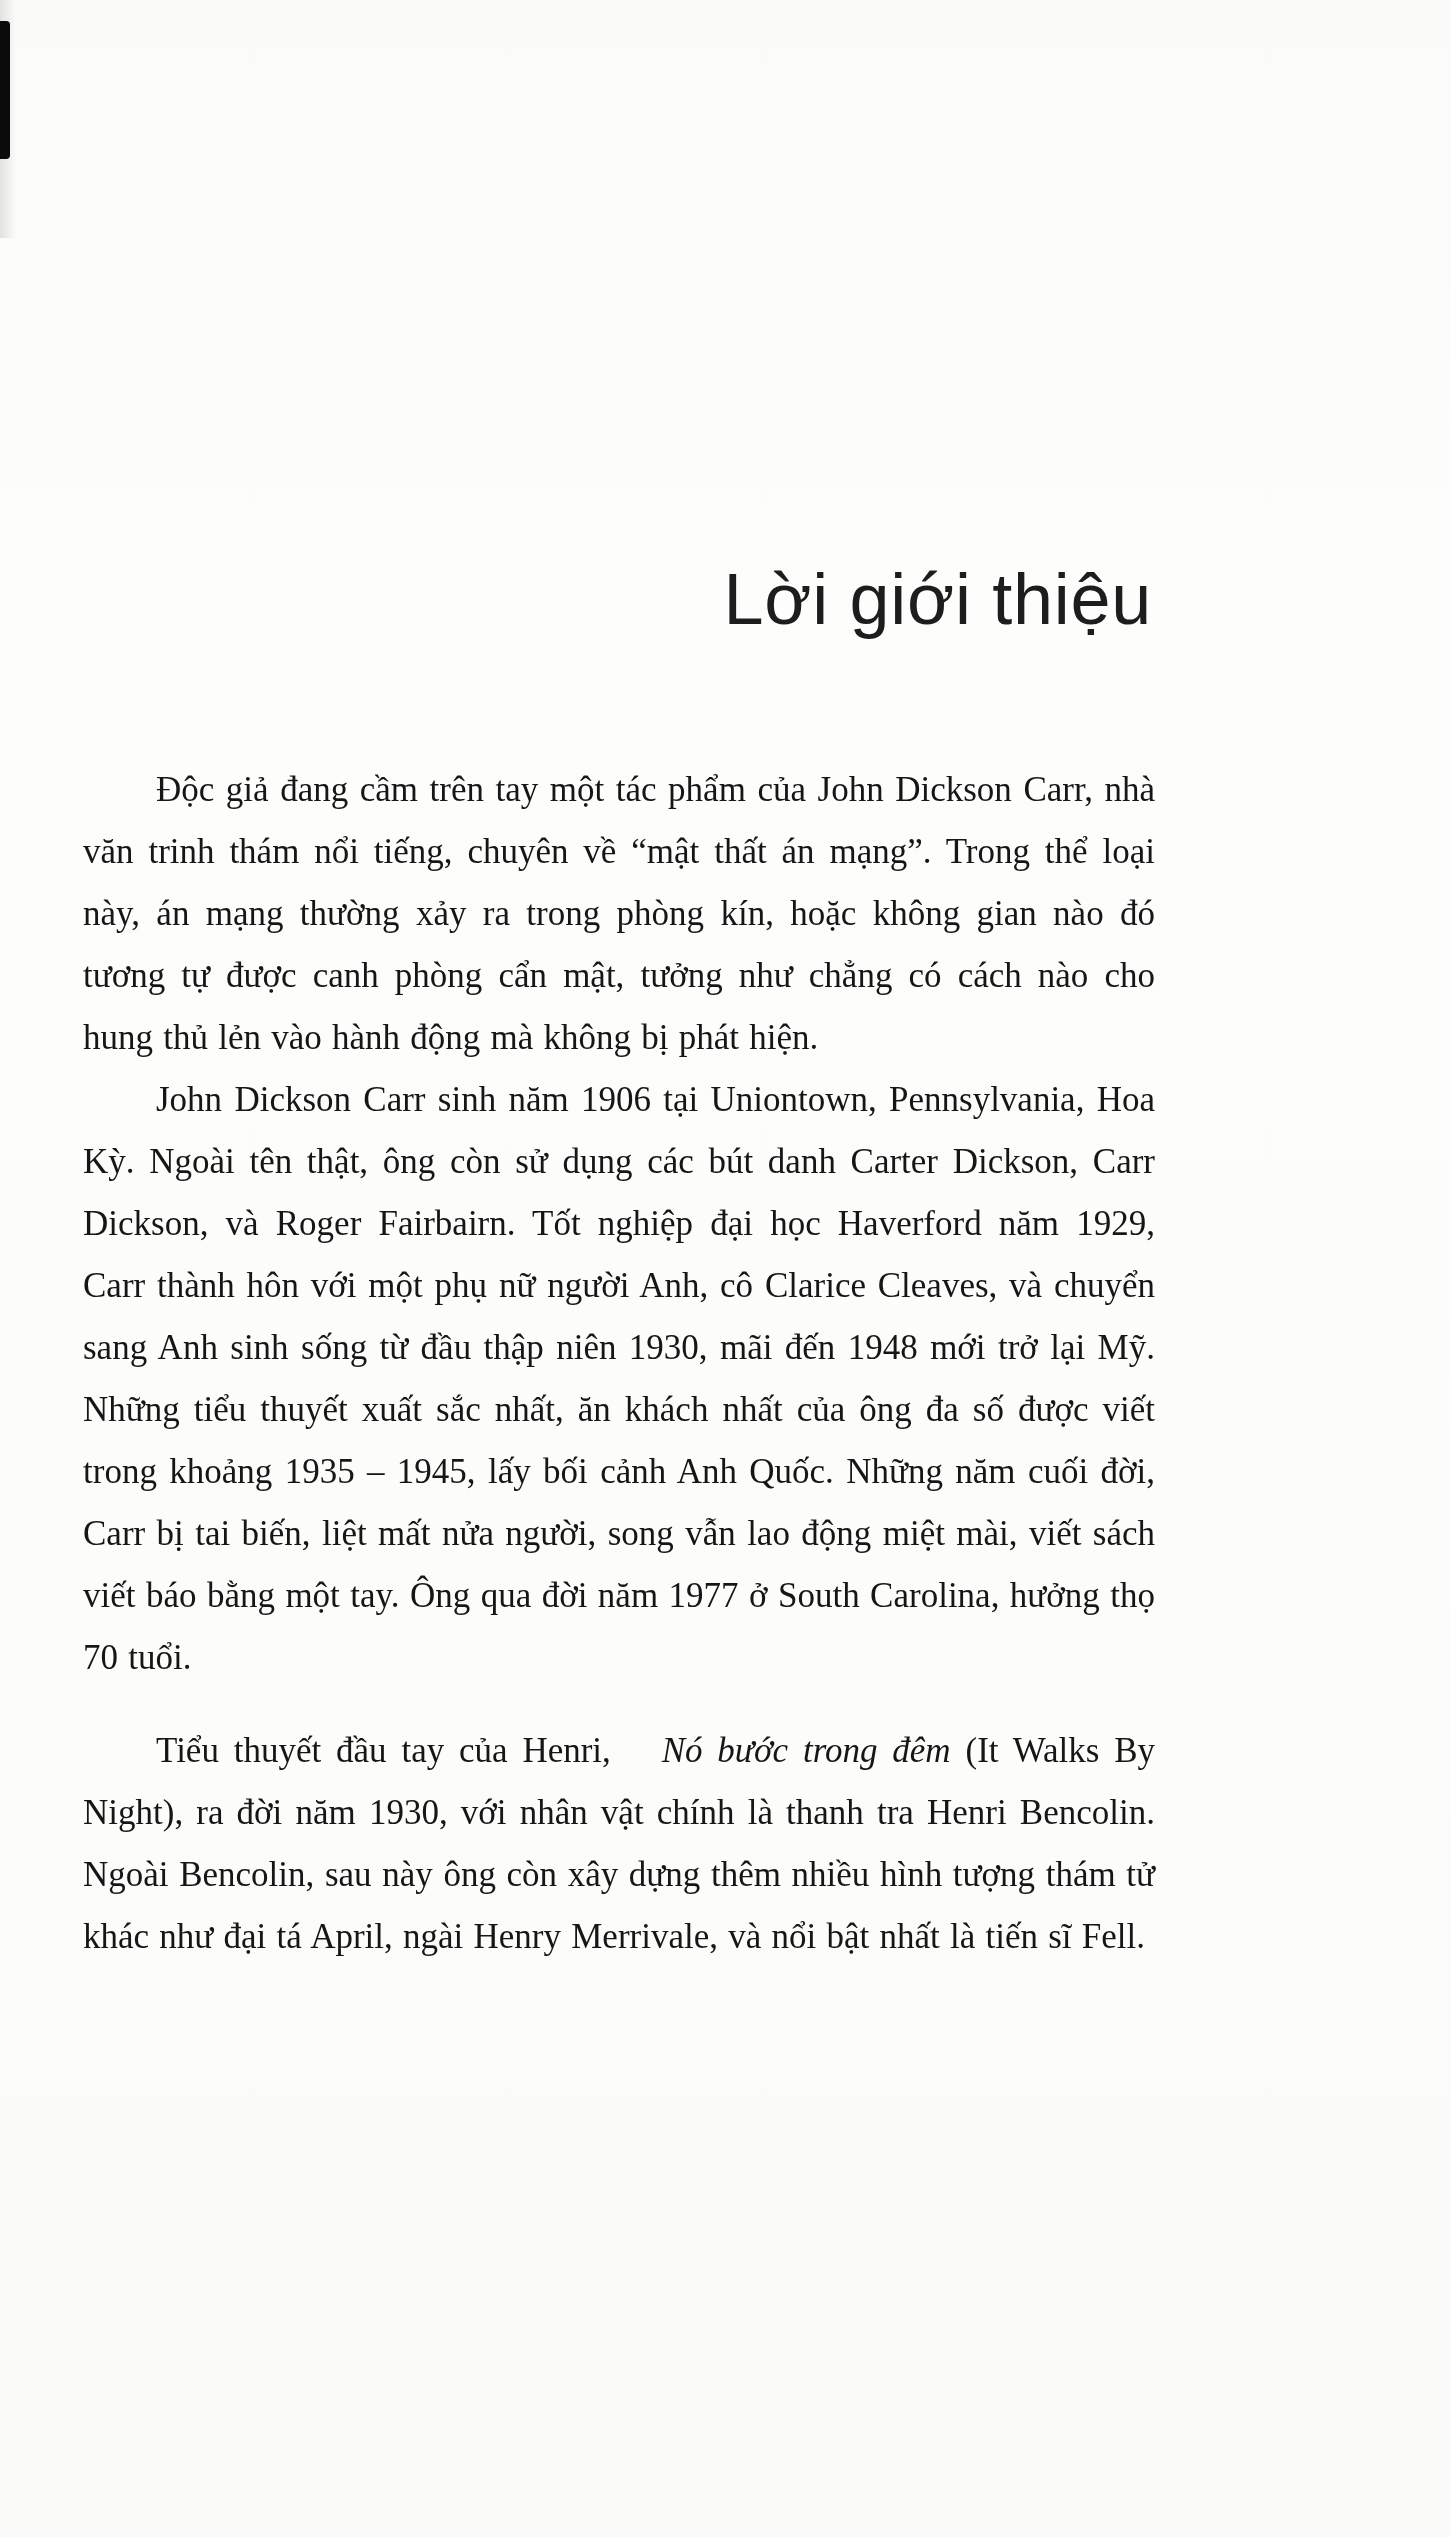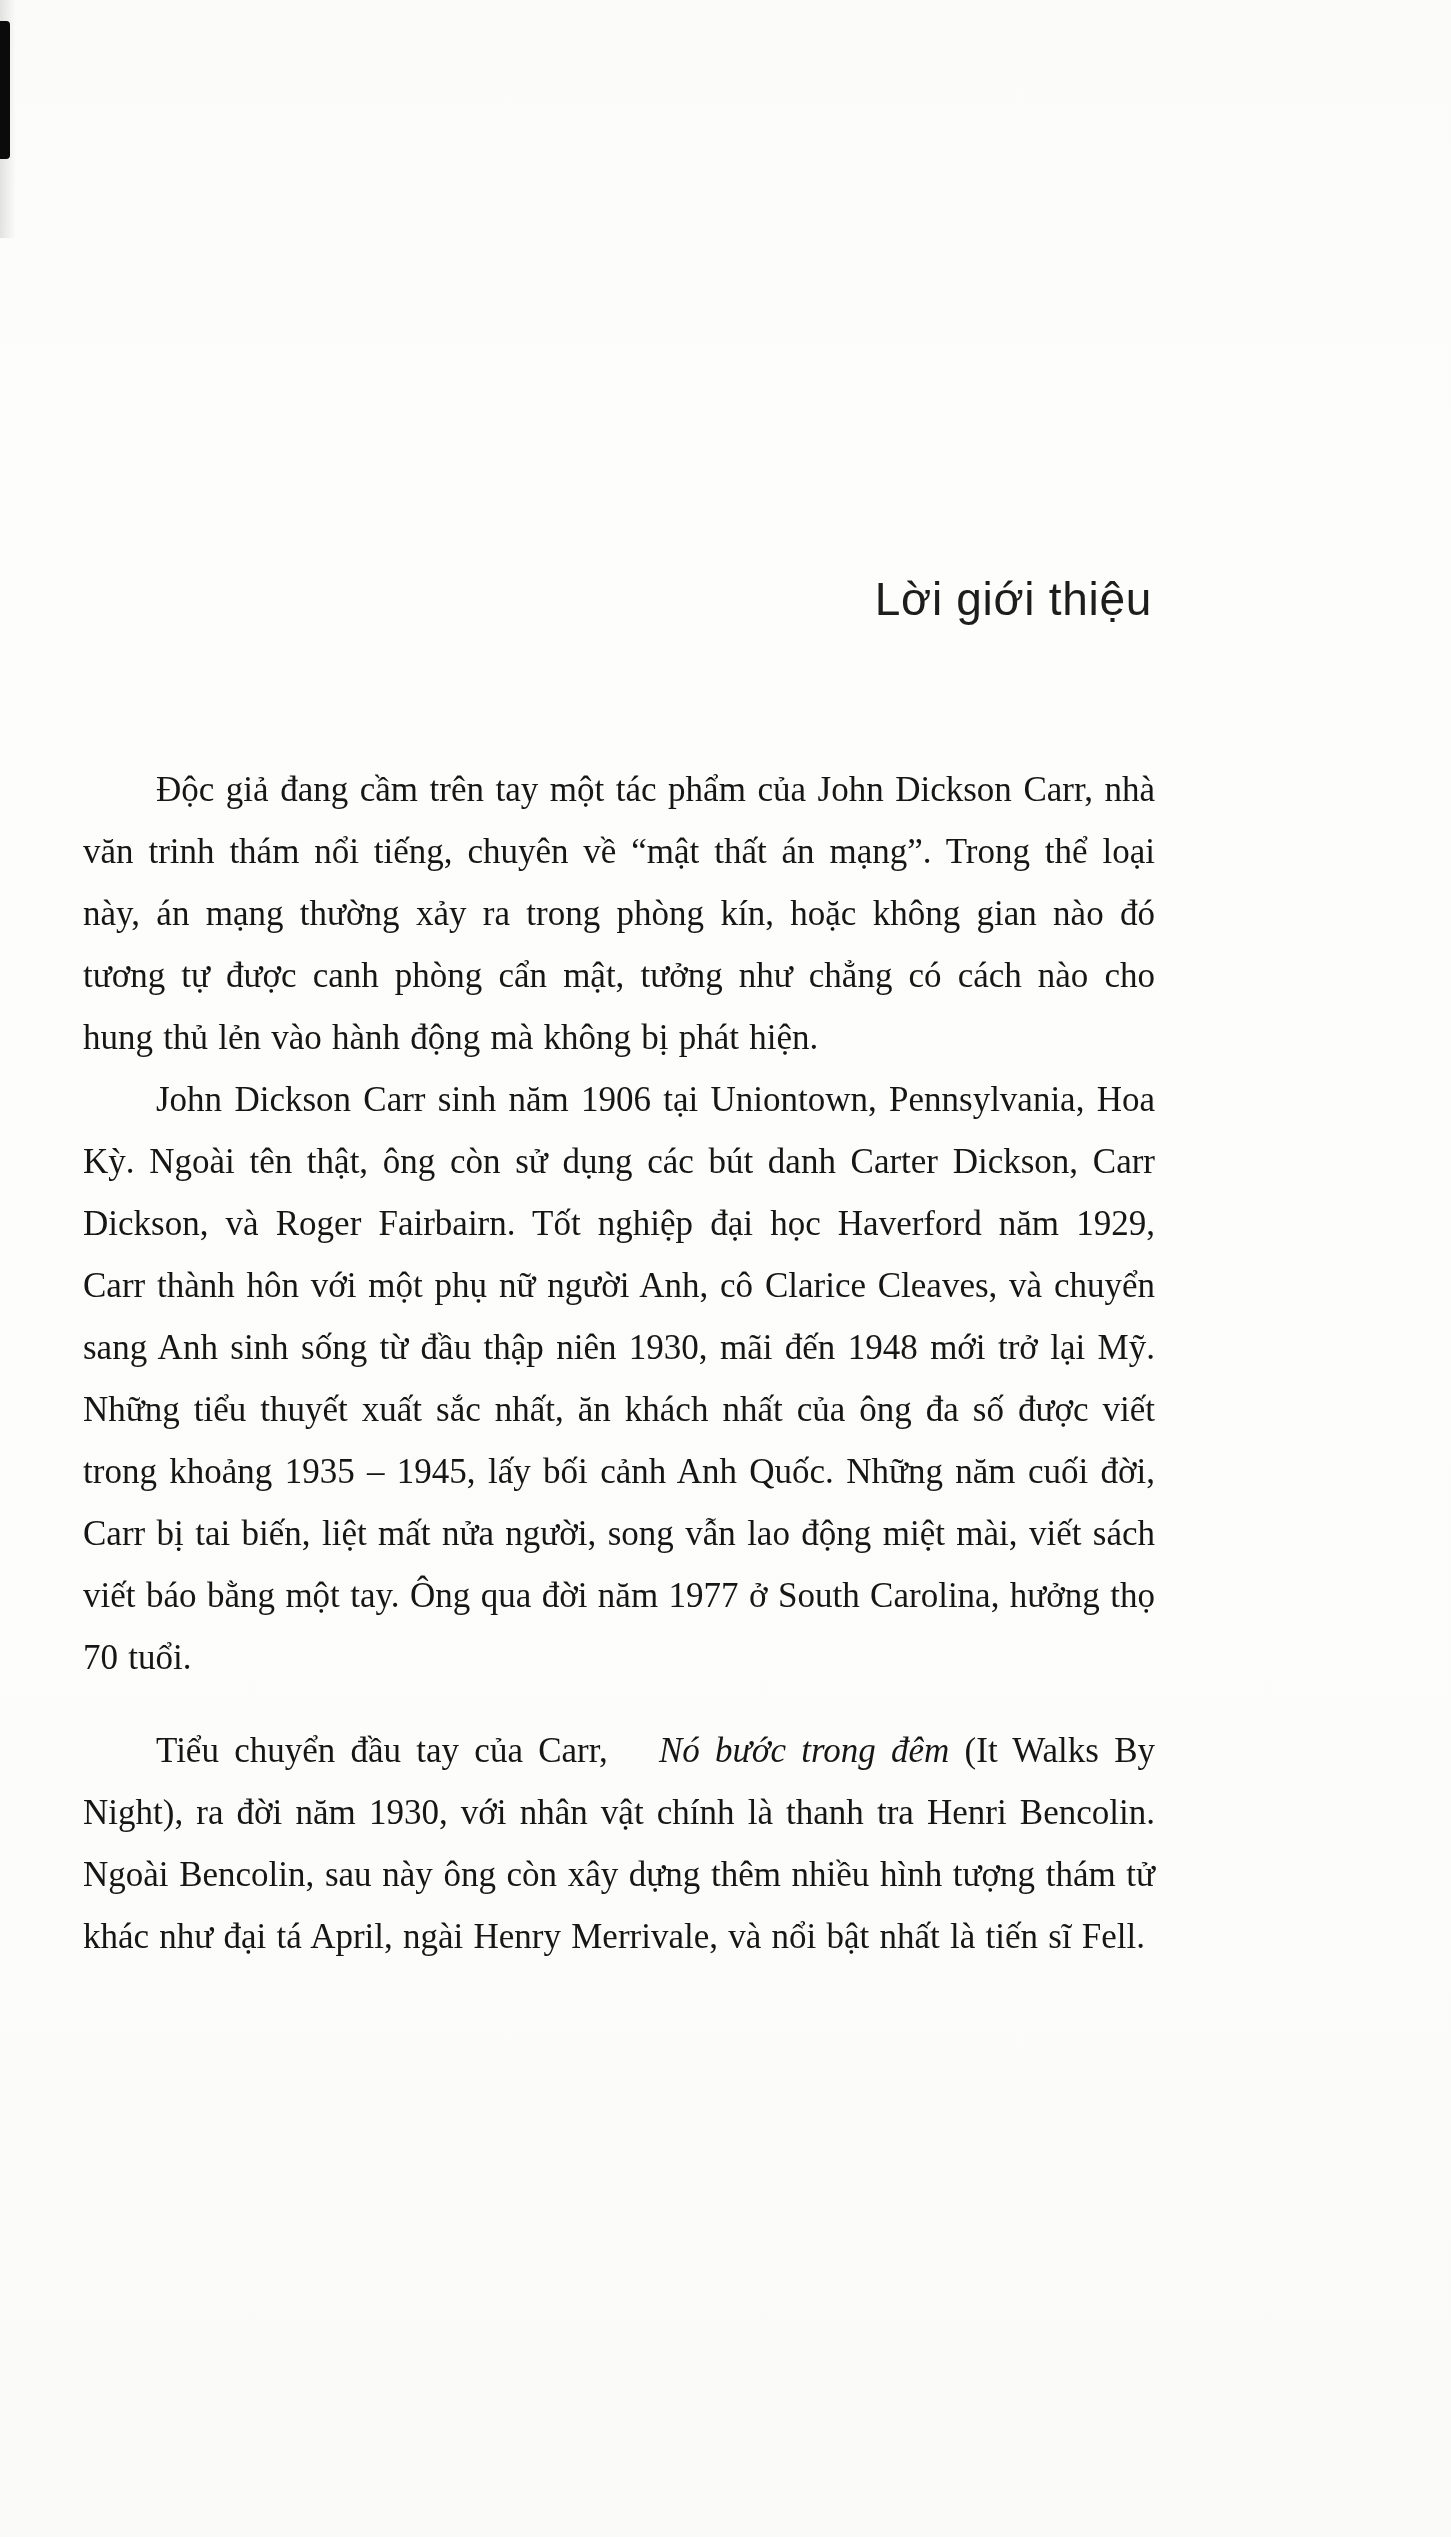--- a/index.html
+++ b/index.html
@@ -40,21 +40,21 @@
   }
   .text-block {
     position: absolute;
     left: 83px;
     top: 564px;
     width: 1072px;
   }
   .title {
     font-family: "Liberation Sans", sans-serif;
     font-weight: normal;
-    font-size: 46px;
+    font-size: 72px;
     line-height: 70px;
     letter-spacing: 0.7px;
     color: #1d1d1d;
     text-align: right;
     margin: 0 3px 125px 0;
   }
   .para {
     margin: 0;
     font-size: 35px;
     line-height: 62px;
@@ -80,17 +80,17 @@
   <div class="scan-artifact"></div>
 
   <div class="text-block">
 
     <h1 class="title">Lời giới thiệu</h1>
 
     <p class="para">Độc giả đang cầm trên tay một tác phẩm của John Dickson Carr, nhà văn trinh thám nổi tiếng, chuyên về “mật thất án mạng”. Trong thể loại này, án mạng thường xảy ra trong phòng kín, hoặc không gian nào đó tương tự được canh phòng cẩn mật, tưởng như chẳng có cách nào cho hung thủ lẻn vào hành động mà không bị phát hiện.</p>
 
     <p class="para">John Dickson Carr sinh năm 1906 tại Uniontown, Pennsylvania, Hoa Kỳ. Ngoài tên thật, ông còn sử dụng các bút danh Carter Dickson, Carr Dickson, và Roger Fairbairn. Tốt nghiệp đại học Haverford năm 1929, Carr thành hôn với một phụ nữ người Anh, cô Clarice Cleaves, và chuyển sang Anh sinh sống từ đầu thập niên 1930, mãi đến 1948 mới trở lại Mỹ. Những tiểu thuyết xuất sắc nhất, ăn khách nhất của ông đa số được viết trong khoảng 1935 – 1945, lấy bối cảnh Anh Quốc. Những năm cuối đời, Carr bị tai biến, liệt mất nửa người, song vẫn lao động miệt mài, viết sách viết báo bằng một tay. Ông qua đời năm 1977 ở South Carolina, hưởng thọ 70 tuổi.</p>
 
-    <p class="para spaced-before"><span>Tiểu chuyển đầu tay của Carr, </span><em class="book-title-italic">Nó bước trong đêm</em><span> (It Walks By Night), ra đời năm 1930, với nhân vật chính là thanh tra Henri Bencolin. Ngoài Bencolin, sau này ông còn xây dựng thêm nhiều hình tượng thám tử khác như đại tá April, ngài Henry Merrivale, và nổi bật nhất là tiến sĩ Fell.</span></p>
+    <p class="para spaced-before"><span>Tiểu thuyết đầu tay của Henri, </span><em class="book-title-italic">Nó bước trong đêm</em><span> (It Walks By Night), ra đời năm 1930, với nhân vật chính là thanh tra Henri Bencolin. Ngoài Bencolin, sau này ông còn xây dựng thêm nhiều hình tượng thám tử khác như đại tá April, ngài Henry Merrivale, và nổi bật nhất là tiến sĩ Fell.</span></p>
 
   </div>
 </div>
 
 
 </body></html>

